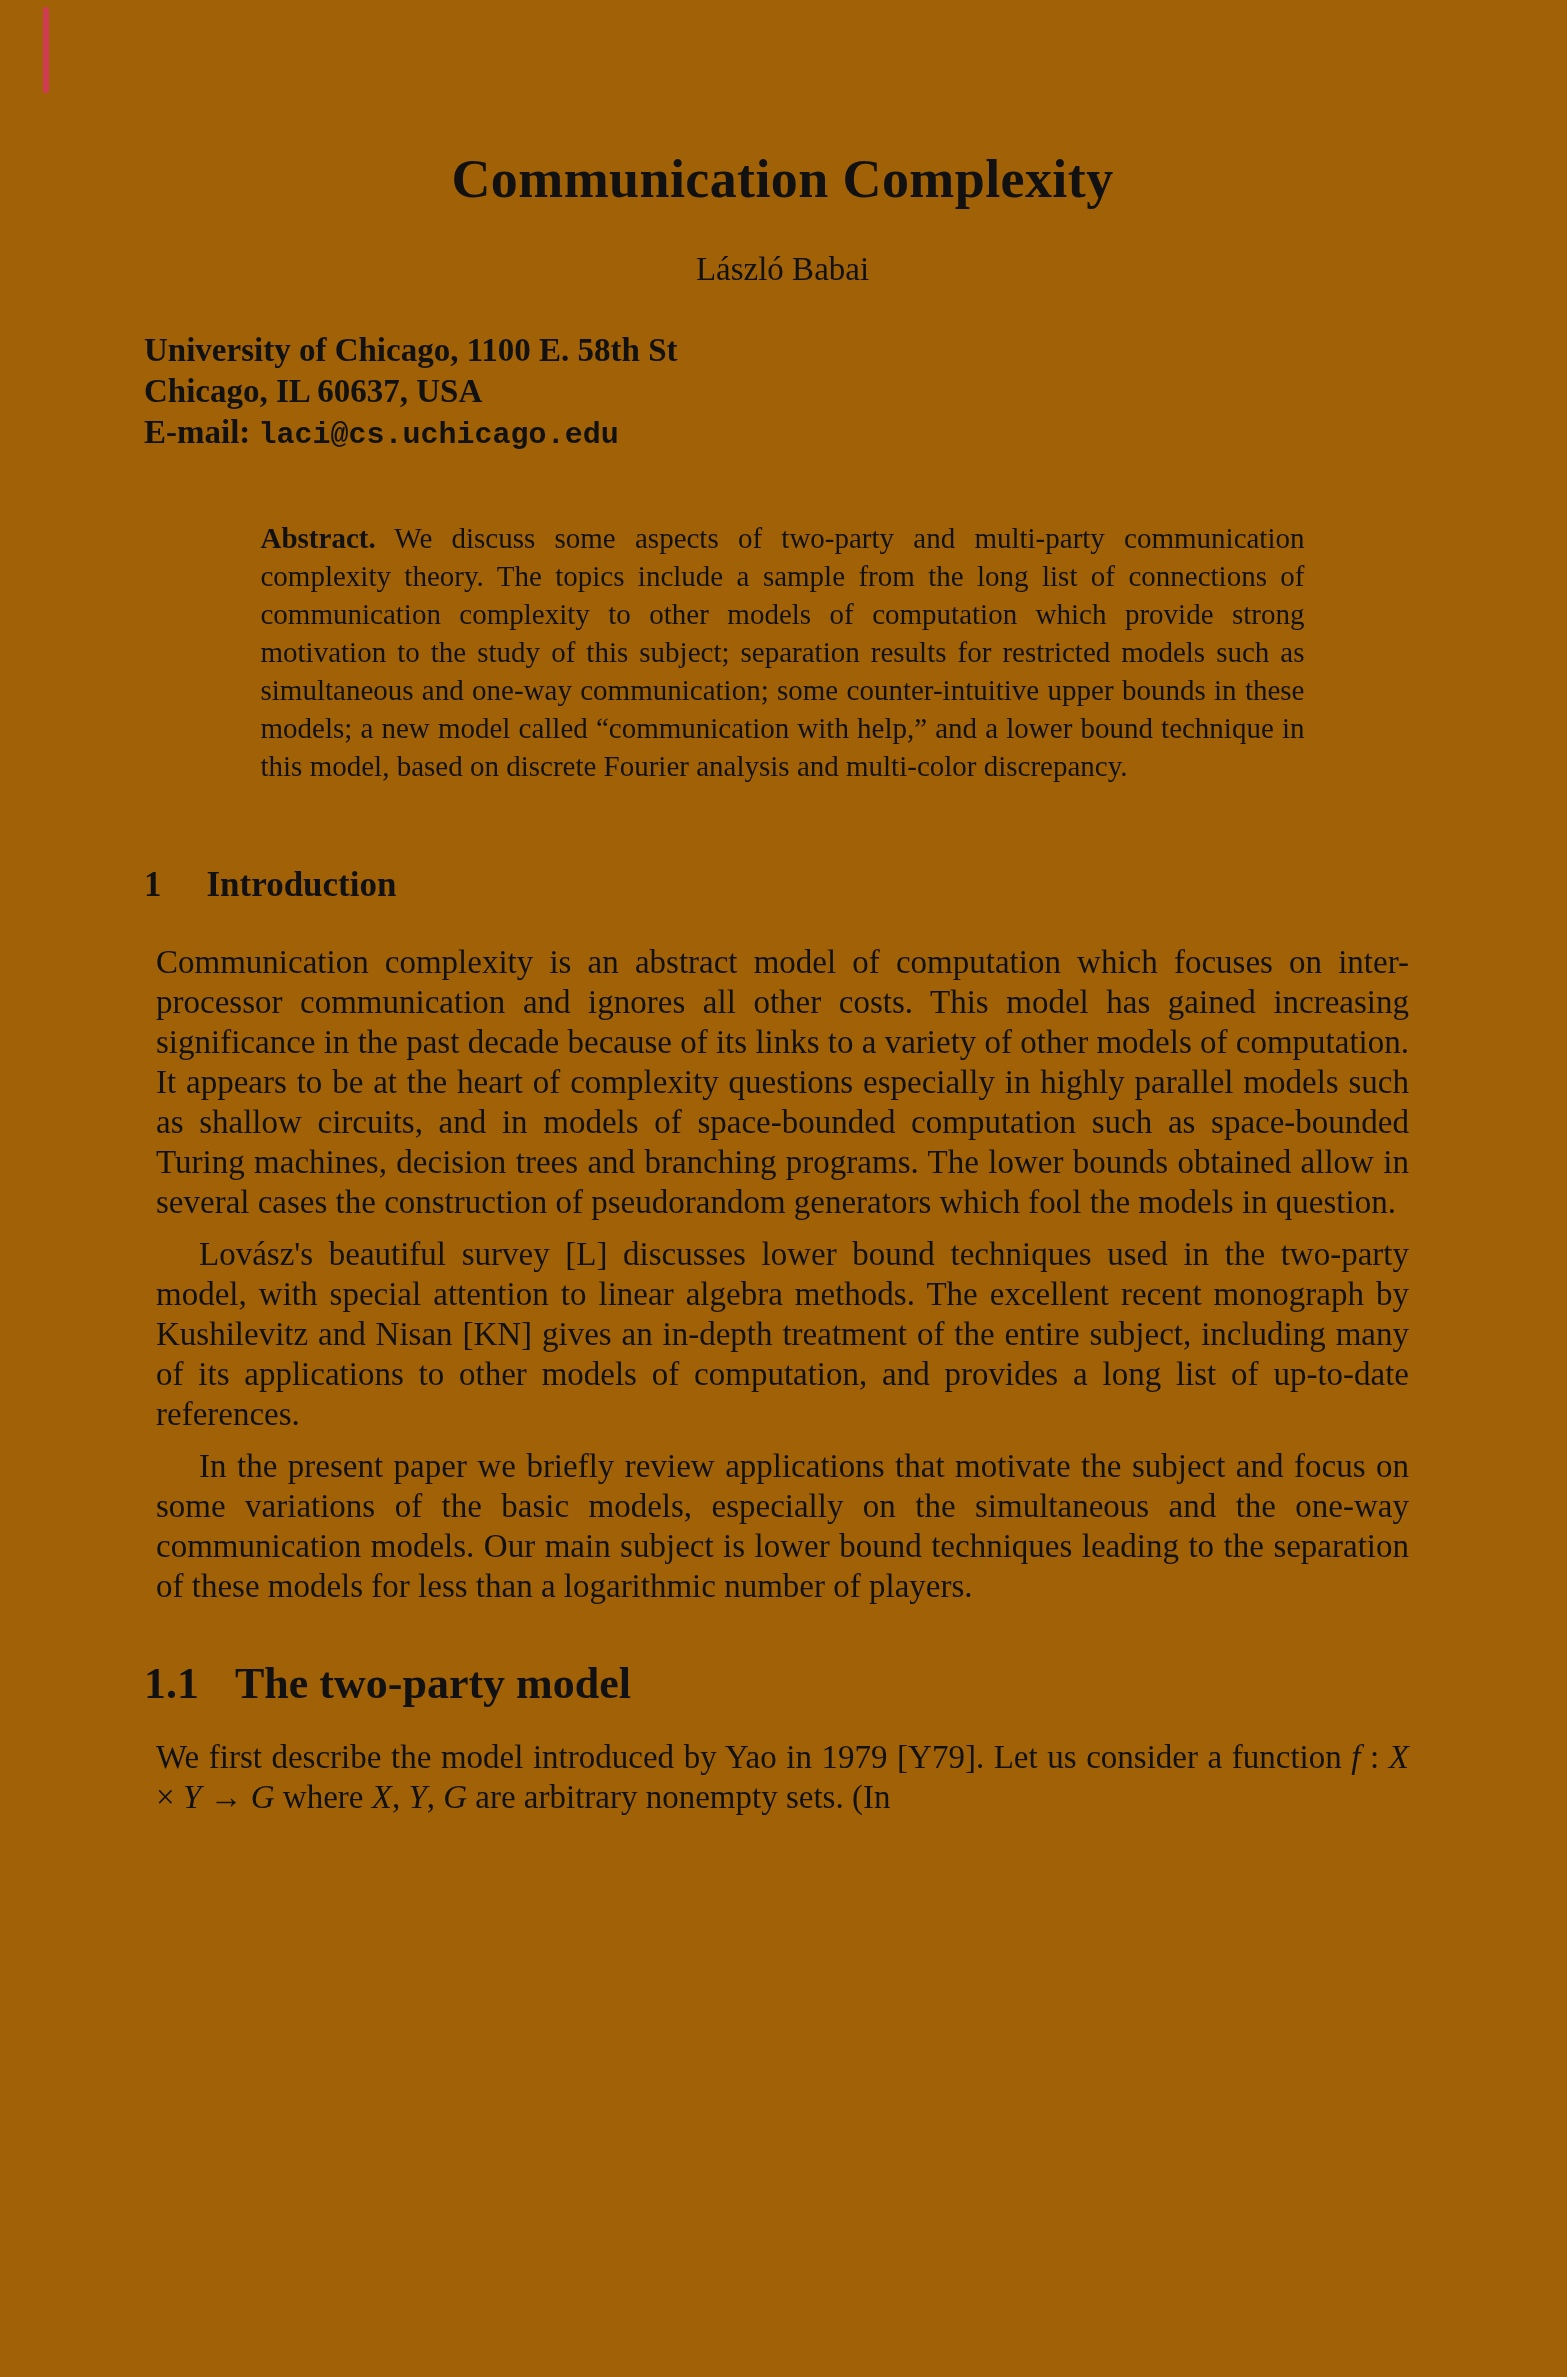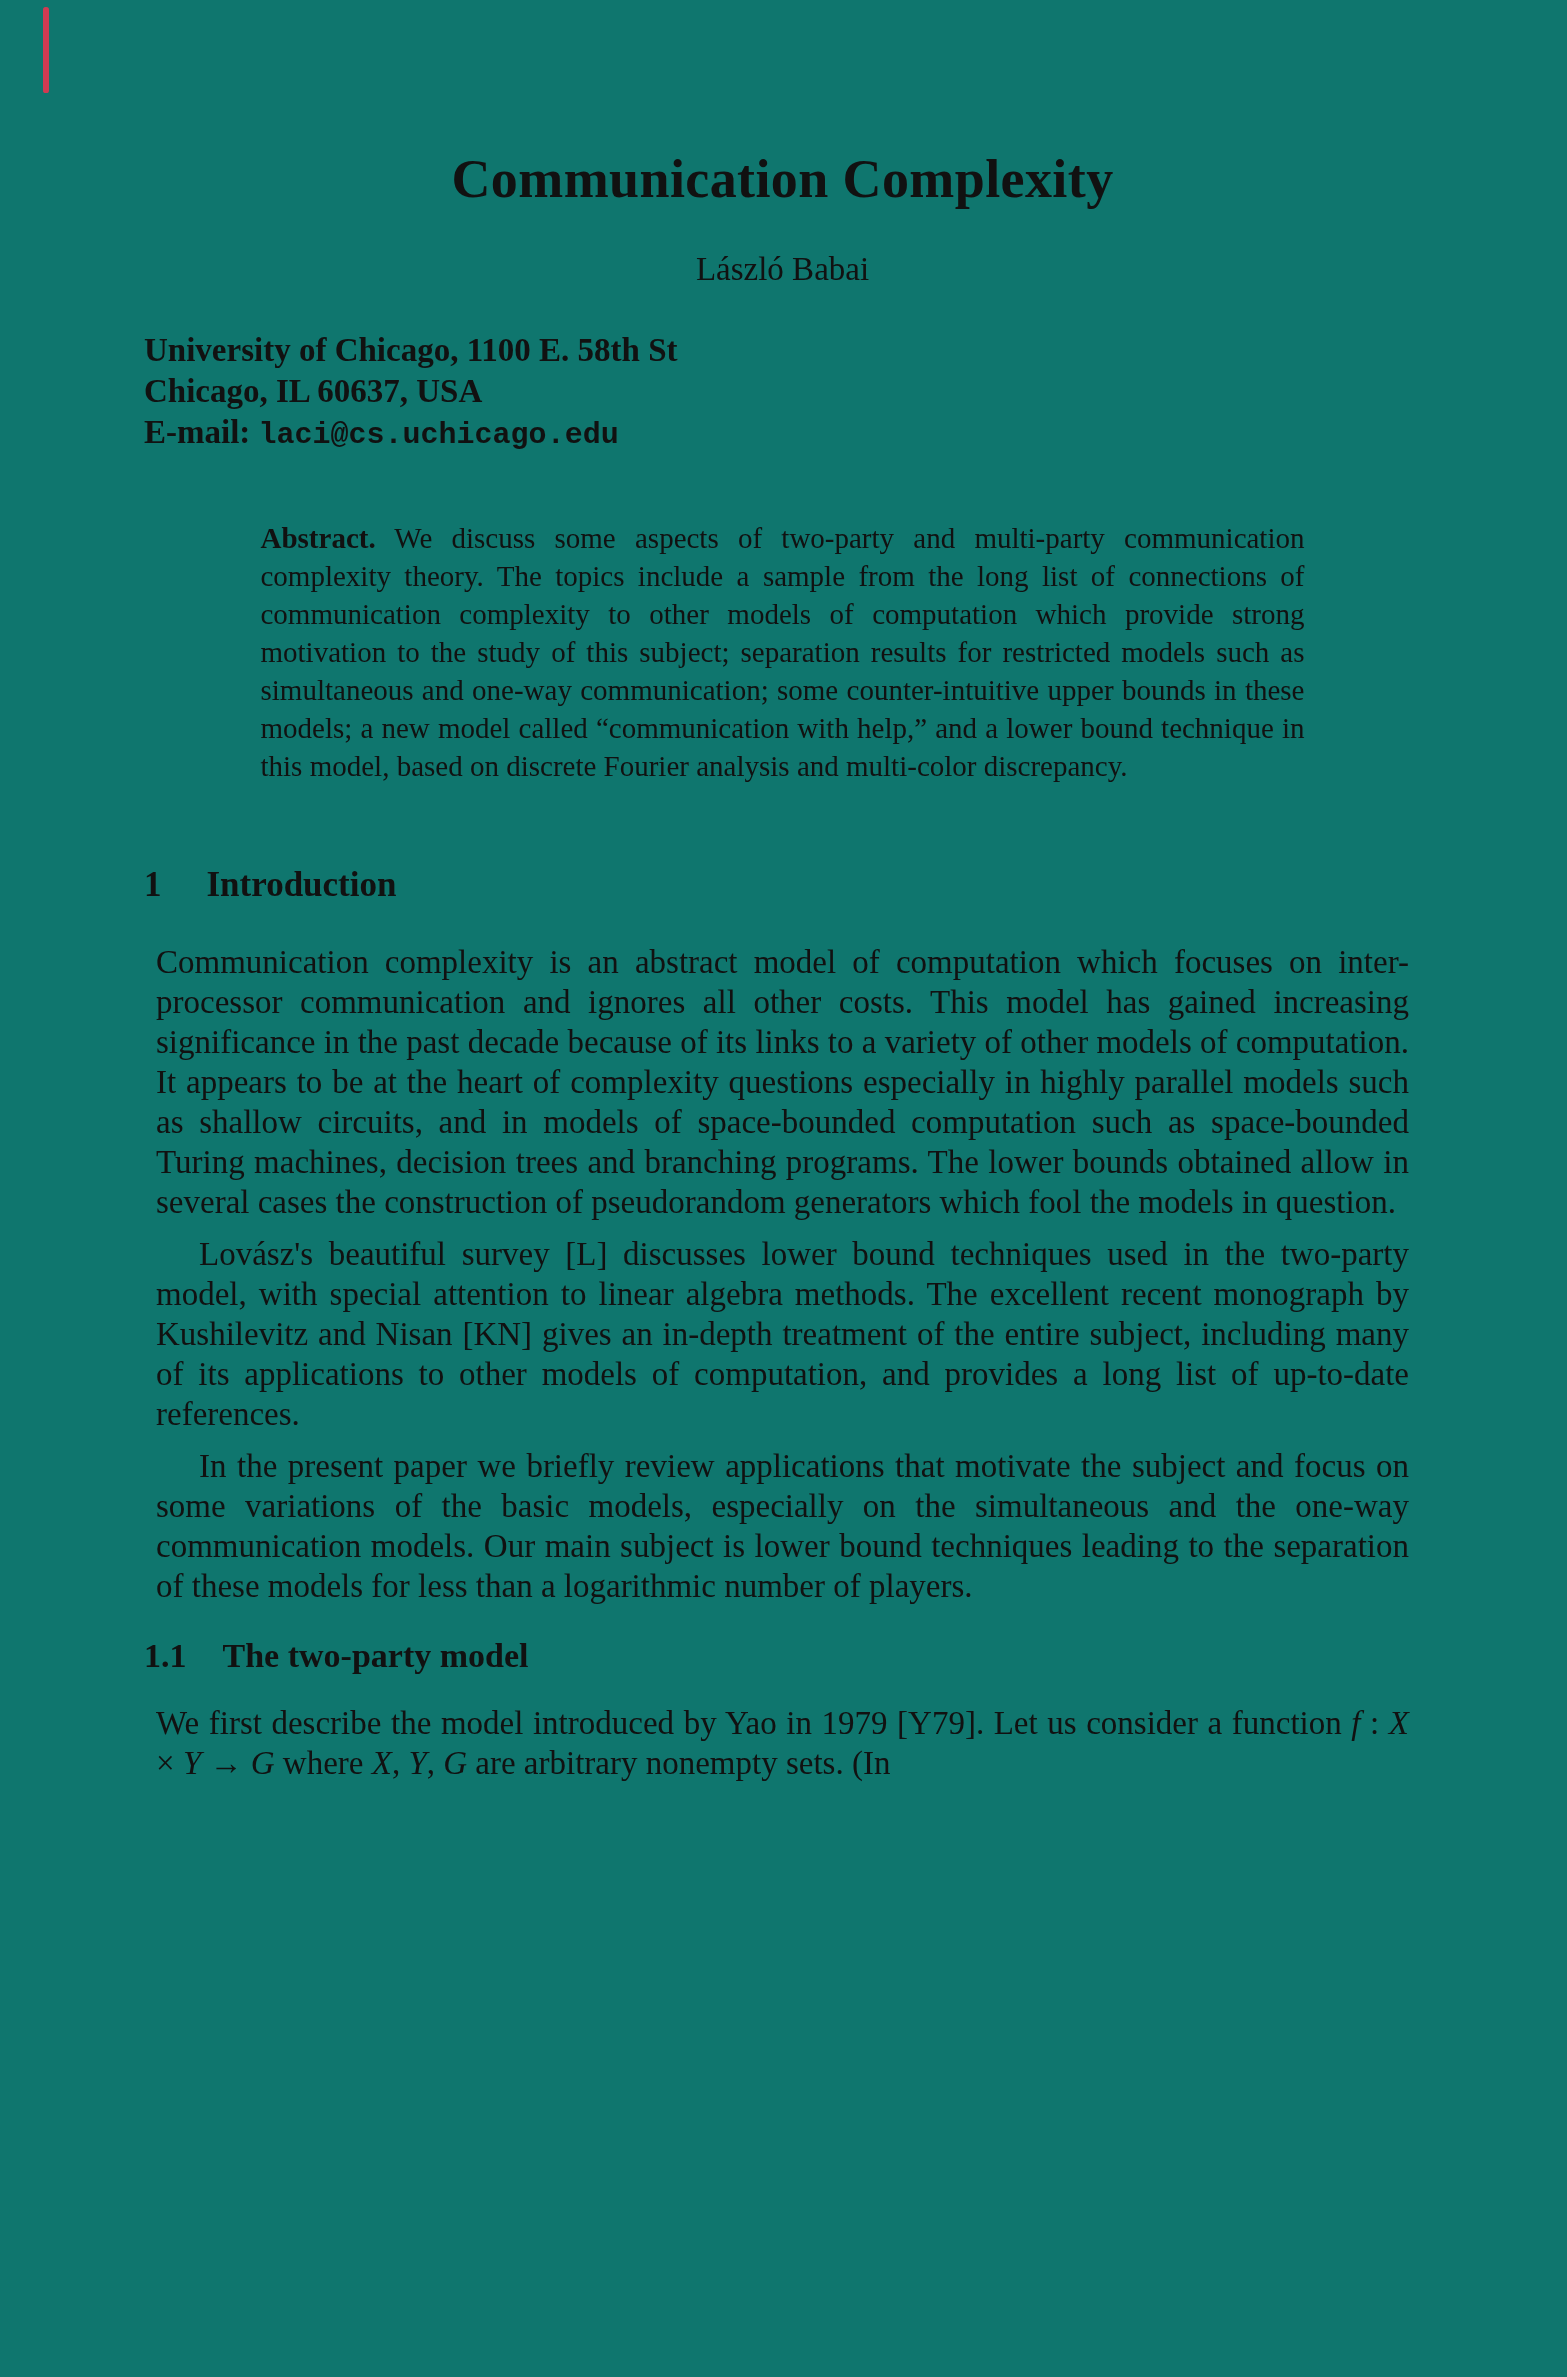--- a/index.html
+++ b/index.html
@@ -5,21 +5,21 @@
   html, body {
     margin: 0;
     padding: 0;
     background: #ffffff;
   }
   .page {
     position: relative;
     width: 1568px;
     height: 2377px;
     box-sizing: border-box;
-    background: #0f766e;
+    background: #a16207;
     color: #111111;
     font-family: "Liberation Serif", serif;
     padding: 0 147px 0 144px;
     overflow: hidden;
   }
   .scan-artifact {
     position: absolute;
     left: 43px;
     top: 6.9px;
     width: 6px;
@@ -74,23 +74,23 @@
   p.para.indent { text-indent: 43px; }
   .section-heading {
     margin-top: 79px;
     margin-bottom: 36px;
     font-size: 35px;
     font-weight: bold;
     line-height: 1.2;
   }
   .section-heading .sec-num { display: inline-block; margin-right: 45px; }
   .subsection-heading {
-    margin-top: 30px;
+    margin-top: 52px;
     margin-bottom: 26px;
-    font-size: 34px;
+    font-size: 44px;
     font-weight: bold;
     line-height: 1.2;
   }
   .subsection-heading .sec-num { display: inline-block; margin-right: 36px; }
   .b { font-weight: bold; }
   .i { font-style: italic; }
 </style>
 </head>
 <body>
 

